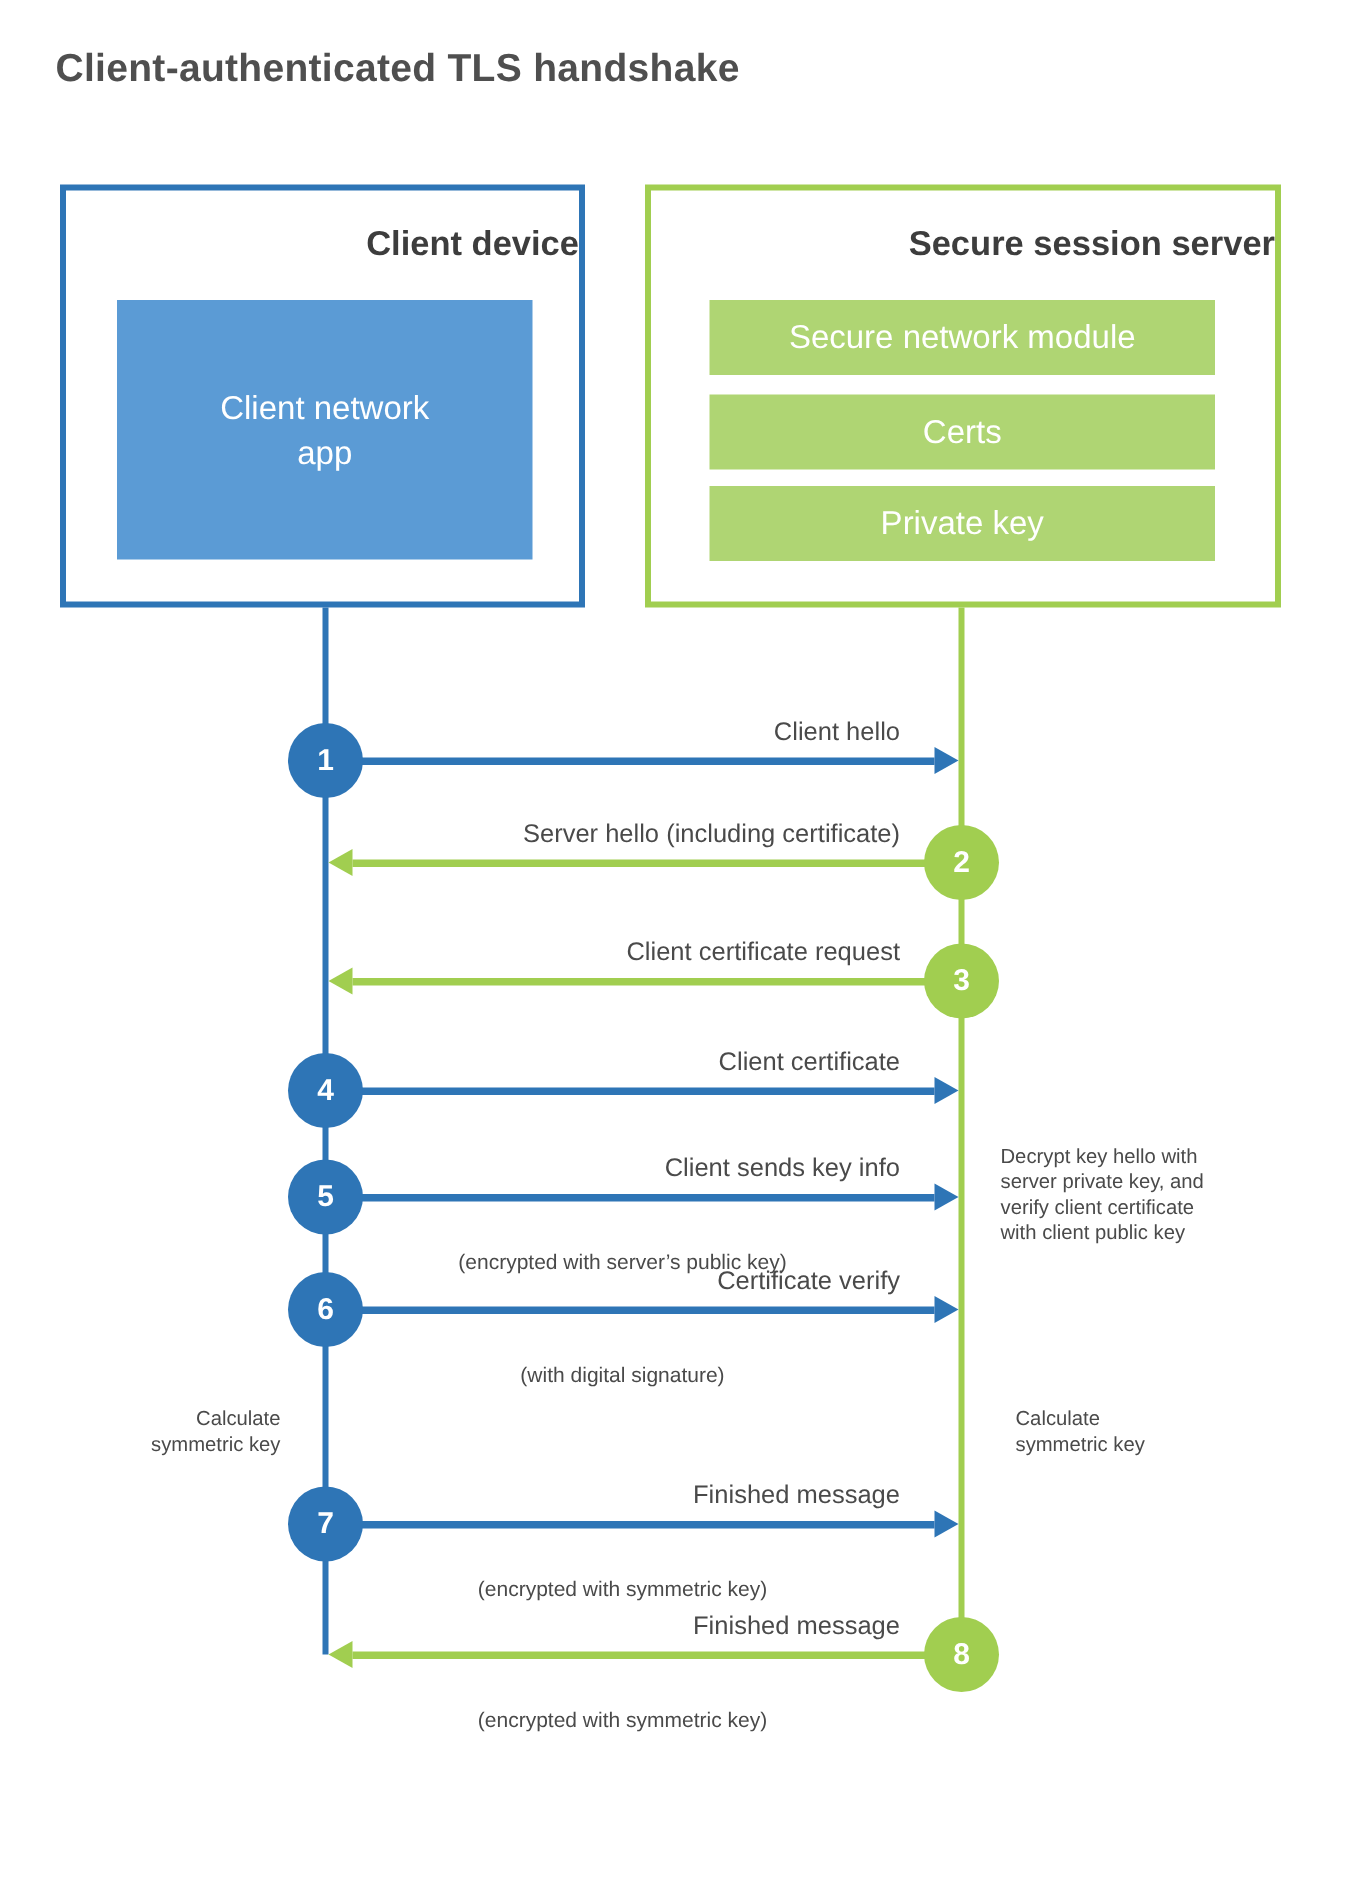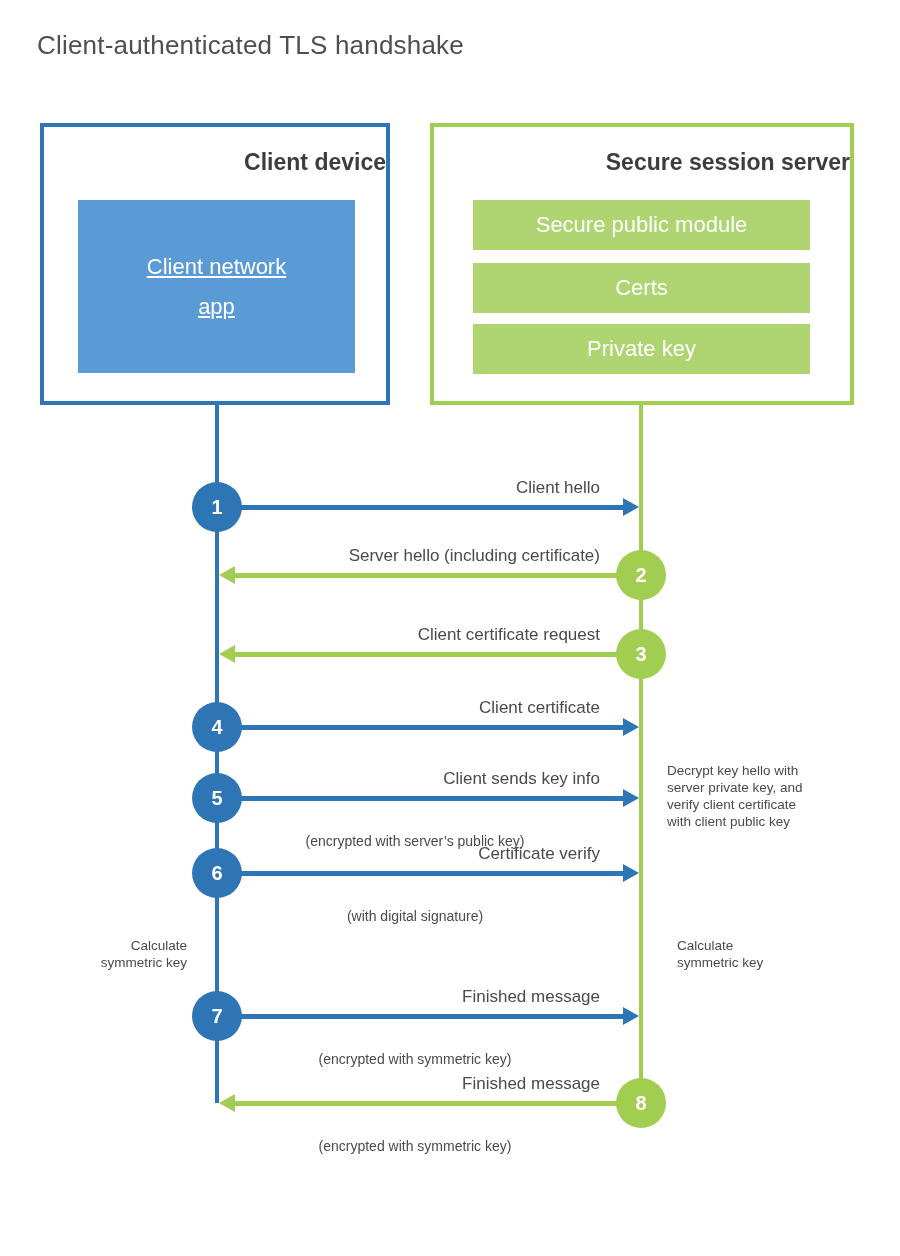--- a/index.html
+++ b/index.html
@@ -10,37 +10,36 @@
     --text:#4a4a4a;
     --dark:#3d3d3d;
   }
   *{margin:0;padding:0;box-sizing:border-box;}
   html,body{background:#fff;}
   body{font-family:"Liberation Sans","DejaVu Sans",sans-serif;}
   .canvas{position:relative;width:900px;height:1256px;background:#fff;overflow:hidden;}
 
   .page-title{
     position:absolute;left:37px;top:30px;
-    font-size:26px;font-weight:400;color:#4f4f4f;letter-spacing:.2px;
+    font-size:26px;font-weight:700;color:#4f4f4f;letter-spacing:.2px;
   }
 
   
   .device-box{position:absolute;top:123px;height:282px;background:#fff;}
   .client-box{left:40px;width:350px;border:4px solid var(--blue);}
   .server-box{left:430px;width:424px;border:4px solid var(--green);}
   .box-title{
     display:block;margin-top:22px;text-align:right;
     font-size:23px;font-weight:700;color:var(--dark);
   }
   .app-box{
     position:absolute;left:34px;top:73px;width:277px;height:173px;
-    background:var(--blue-fill);color:#fff;font-size:22px;line-height:40px;
+    background:var(--blue-fill);color:#fff;font-size:22px;line-height:30px;
     display:flex;align-items:center;justify-content:center;text-align:center;
     white-space:pre-line;
-    text-decoration:underline;
   }
   .module-bar{
     position:absolute;left:39px;width:337px;height:50px;
     background:var(--green-fill);color:#fff;font-size:22px;line-height:50px;
     text-align:center;
   }
   .bar-1{top:73px;}
   .bar-2{top:136px;}
   .bar-3{top:197px;}
 
@@ -96,21 +95,21 @@
   <h1 class="page-title">Client-authenticated TLS handshake</h1>
 
   <div class="device-box client-box">
     <span class="box-title">Client device</span>
     <div class="app-box">Client network
 app</div>
   </div>
 
   <div class="device-box server-box">
     <span class="box-title">Secure session server</span>
-    <div class="module-bar bar-1">Secure public module</div>
+    <div class="module-bar bar-1">Secure network module</div>
     <div class="module-bar bar-2">Certs</div>
     <div class="module-bar bar-3">Private key</div>
   </div>
 
   <div class="lifeline lifeline-client"></div>
   <div class="lifeline lifeline-server"></div>
 
   <div class="step st1 blue">
     <div class="msg-label">Client hello</div>
     <div class="arrow-line"></div>

